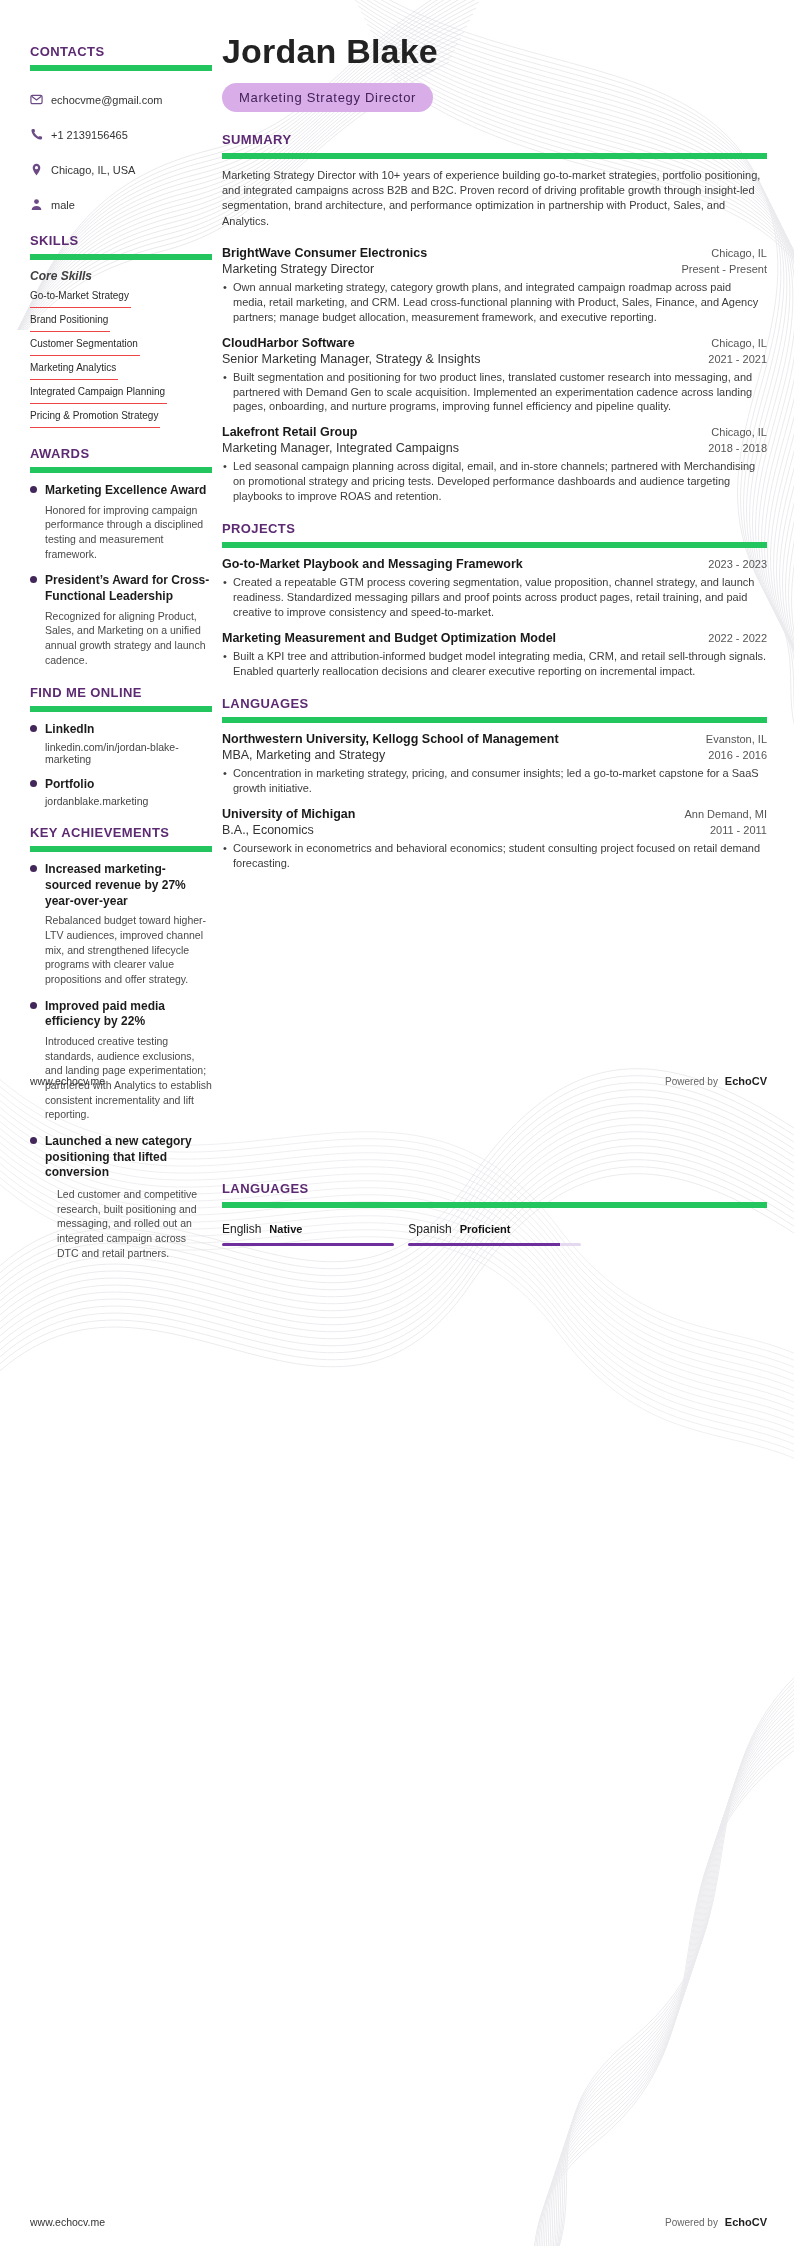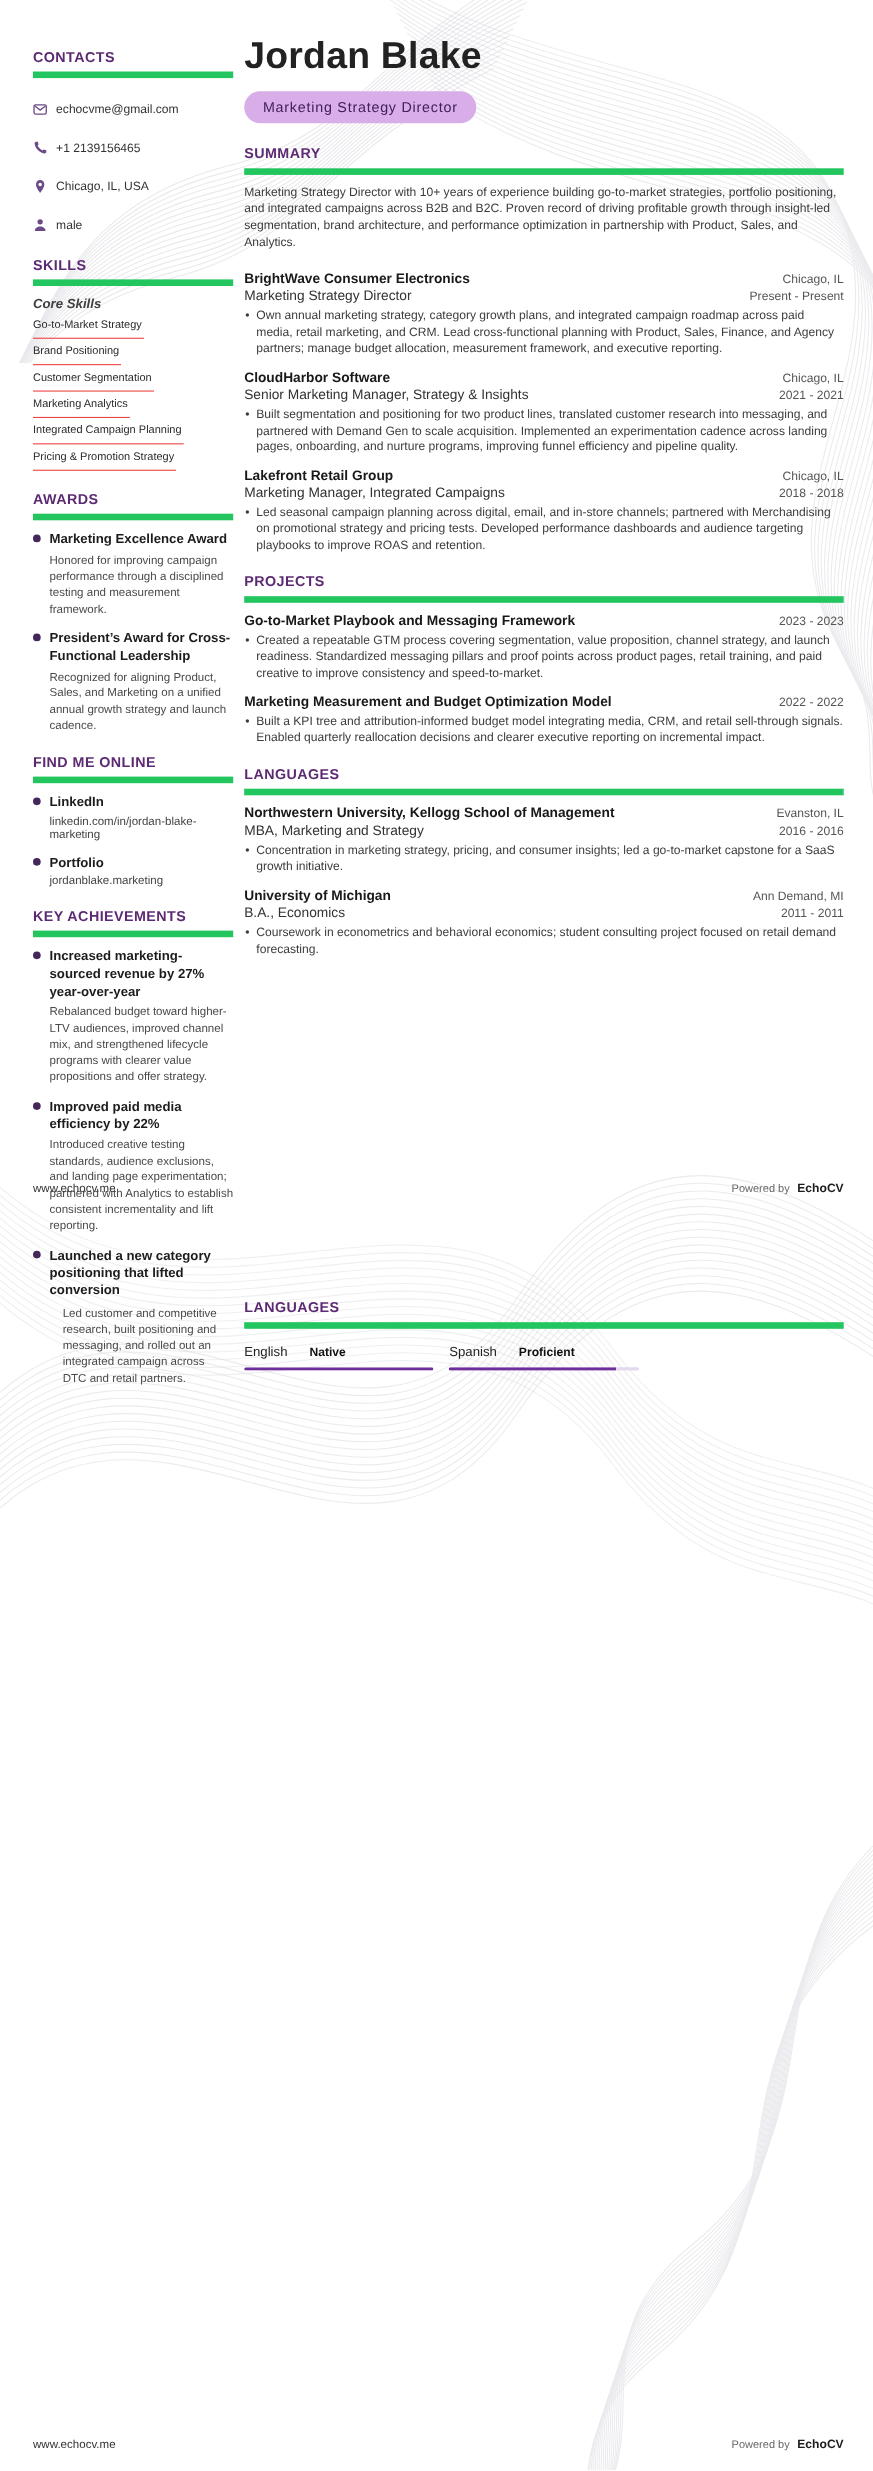--- a/index.html
+++ b/index.html
@@ -58,21 +58,21 @@
   #page1 .pfoot { bottom:36px; }
   #page2 .pfoot { bottom:18px; }
   .powered-prefix { color:#666; font-size:10px; }
   .powered-brand { color:#1d1d1d; font-weight:700; font-size:11px; margin-left:4px; }
 
   
   .cont-text { position:absolute; left:57px; top:64px; width:152px; font-size:10.5px;
                color:#4a4a4a; line-height:1.4; }
   .main2 { position:absolute; left:222px; top:58px; width:545px; }
   .lang-grid { margin-top:14px; display:grid; grid-template-columns:repeat(3,1fr); column-gap:14px; }
-  .lang-head { display:flex; align-items:baseline; gap:20px; }
+  .lang-head { display:flex; align-items:baseline; gap:8px; }
   .lang-name { font-size:12px; color:#222; }
   .lang-level { font-size:11px; font-weight:700; color:#111; }
   .lang-track { margin-top:7px; height:3px; background:#e4d9ef; border-radius:2px; overflow:hidden; }
   .lang-fill { height:100%; background:#6e2f9c; }
 </style>
 </head>
 <body>
 
 <div class="canvas">
 

